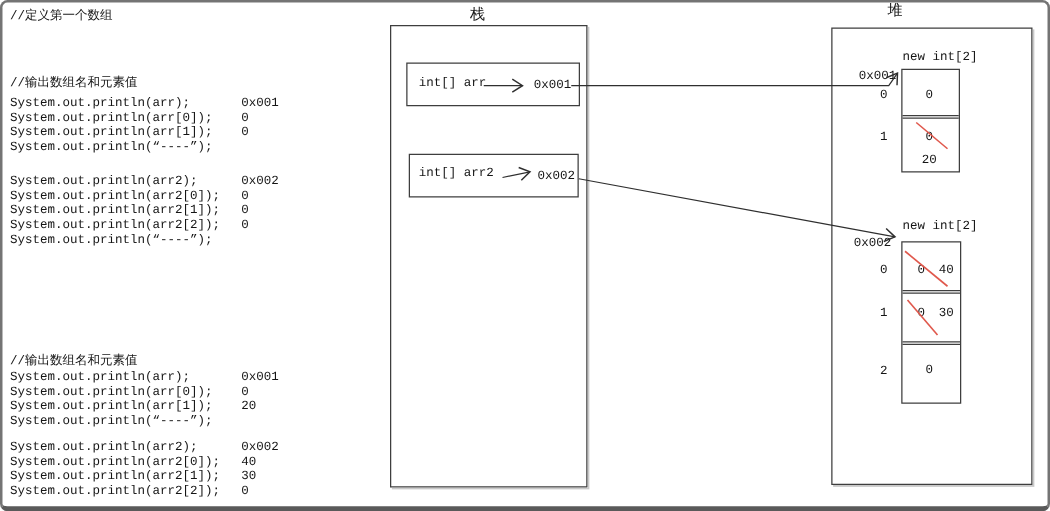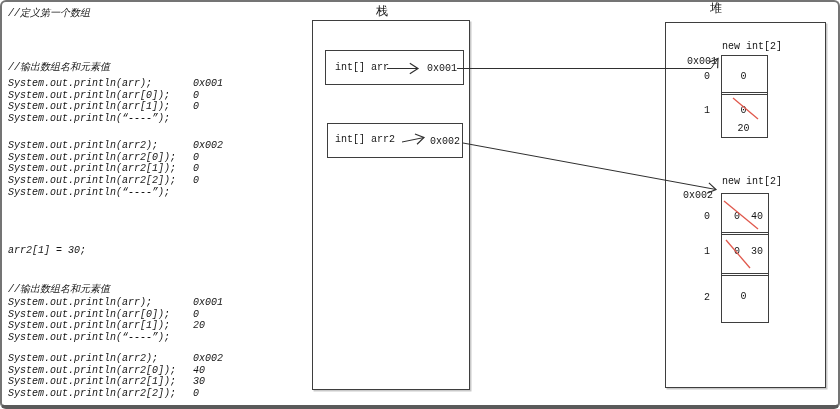--- a/index.html
+++ b/index.html
@@ -5,21 +5,21 @@
   html,body{margin:0;padding:0;background:#fff;}
   .stage{
     position:relative;width:840px;height:409px;background:#ffffff;
     font-family:"Liberation Mono","DejaVu Sans Mono",monospace;color:#151515;
     overflow:hidden;
   }
   .frame{position:absolute;inset:0;border:2px solid #747474;border-bottom:4px solid #5a5a5a;border-radius:6px;pointer-events:none;z-index:40;}
   
   .cpanel{position:absolute;left:8px;top:0;width:300px;z-index:5;}
   .cblock{position:absolute;left:0;width:292px;font-size:10px;line-height:11.7px;}
-  .crow{position:relative;height:11.7px;white-space:pre;font-style:italic;}
+  .crow{position:relative;height:11.7px;white-space:pre;}
   .cval{position:absolute;left:185px;top:0;}
   
   .box{position:absolute;border:1px solid #3e3e3e;background:transparent;}
   .shadow{box-shadow:1.5px 1.5px 0 #c9c9c9;}
   .arraybox{background:#fff;}
   .cell{width:100%;}
   .cell + .cell{border-top:3px double #3e3e3e;}
   
   .t{position:absolute;font-size:10px;line-height:11px;white-space:pre;z-index:10;}
   .title{font-size:12px;line-height:13px;}
@@ -50,21 +50,20 @@
     <div class="cblock" style="top:140px">
         <div class="crow"><span>System.out.println(arr2);</span><span class="cval">0x002</span></div>
         <div class="crow"><span>System.out.println(arr2[0]);</span><span class="cval">0</span></div>
         <div class="crow"><span>System.out.println(arr2[1]);</span><span class="cval">0</span></div>
         <div class="crow"><span>System.out.println(arr2[2]);</span><span class="cval">0</span></div>
         <div class="crow"><span>System.out.println(“----”);</span></div>
       </div>
     <div class="cblock" style="top:210px">
       </div>
     <div class="cblock" style="top:245px">
-        <div class="crow"><span>arr2[1] = 30;</span></div>
       </div>
     <div class="cblock" style="top:284px">
         <div class="crow"><span>//输出数组名和元素值</span></div>
       </div>
     <div class="cblock" style="top:297px">
         <div class="crow"><span>System.out.println(arr);</span><span class="cval">0x001</span></div>
         <div class="crow"><span>System.out.println(arr[0]);</span><span class="cval">0</span></div>
         <div class="crow"><span>System.out.println(arr[1]);</span><span class="cval">20</span></div>
         <div class="crow"><span>System.out.println(“----”);</span></div>
       </div>

